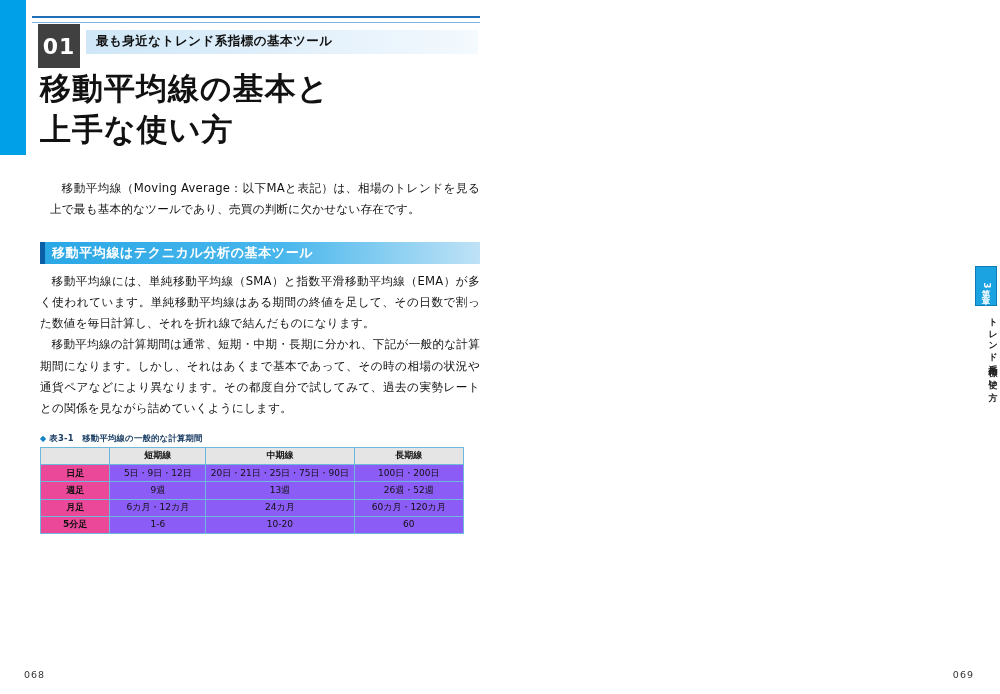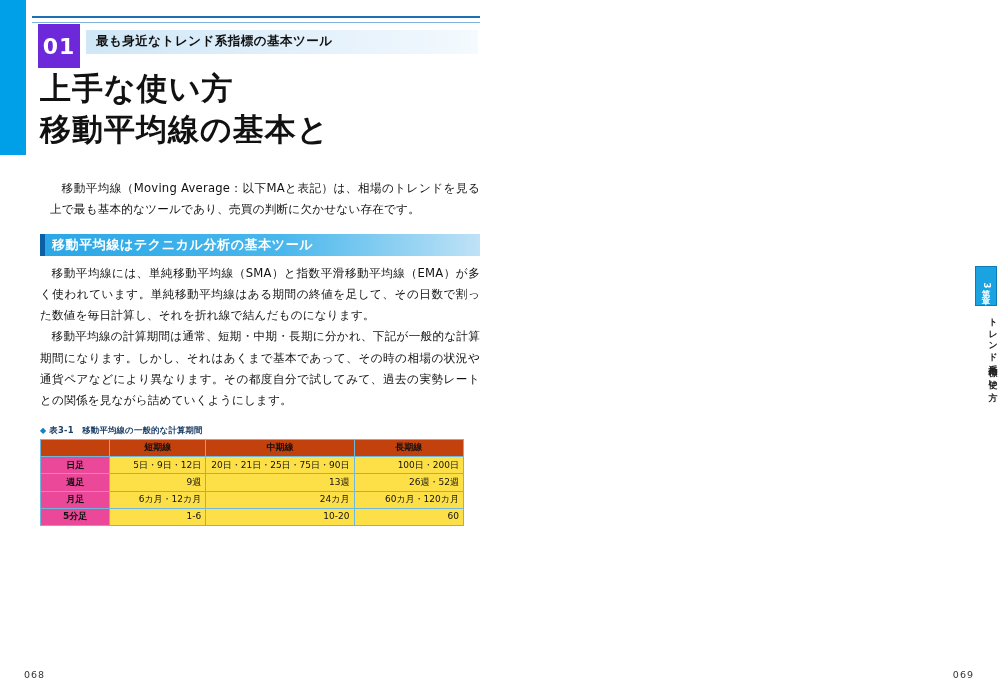--- a/index.html
+++ b/index.html
@@ -25,21 +25,21 @@
     background:#ffffff;
   }
   .thin-rule{
     position:absolute;left:32px;top:16px;width:448px;height:2px;background:#1f6fb5;
   }
   .thin-rule2{
     position:absolute;left:32px;top:22px;width:448px;height:1px;background:#7fb2de;
   }
   .chap-num{
     position:absolute;left:38px;top:24px;width:42px;height:44px;
-    background:#6d28d9;color:#fff;
+    background:#404040;color:#fff;
     display:flex;align-items:center;justify-content:center;
     font-size:22px;letter-spacing:1px;font-weight:600;
   }
   .lead-bar{
     position:absolute;left:86px;top:30px;width:392px;height:24px;
     background:linear-gradient(to right,#cfe7f7 0%,#e8f3fc 70%,#f4fafe 100%);
   }
   .lead-text{
     position:absolute;left:96px;top:33px;
     font-size:12.5px;color:#111;letter-spacing:.5px;font-weight:700;text-align:center;
@@ -52,21 +52,21 @@
   
   .body-p{
     font-size:11.6px;line-height:1.82;color:#111;text-align:justify;
     letter-spacing:.2px;
   }
   .indent{text-indent:1em;}
 
   .sec-head{
     position:relative;height:22px;display:flex;align-items:center;
     background:linear-gradient(to right,#2aa7e6 0%,#49b7ec 55%,#bfe2f6 100%);
-    margin:14px 0 7px 0;padding-left:12px;box-sizing:border-box;
+    margin:22px 0 7px 0;padding-left:12px;box-sizing:border-box;
   }
   .sec-head::before{
     content:"";position:absolute;left:0;top:0;width:5px;height:22px;background:#0d5fa5;
   }
   .sec-head span{color:#ffffff;font-size:13px;font-weight:700;letter-spacing:.6px;}
 
   
   .lcol{position:absolute;left:40px;top:178px;width:440px;}
 
   
@@ -79,26 +79,26 @@
   
   table.tbl{
     border-collapse:collapse;width:424px;
     font-size:9px;color:#111;
     border:1px solid #6fb8dd;
   }
   table.tbl th,table.tbl td{
     border:1px solid #6fb8dd;padding:2.5px 4px;line-height:1.25;
   }
   table.tbl thead th{
-    background:#c2410c;text-align:center;font-weight:700;font-size:9px;
+    background:#e5e5e5;text-align:center;font-weight:700;font-size:9px;
   }
   table.tbl tbody th{
     background:#ec4899;text-align:center;font-weight:700;width:62px;
   }
-  table.tbl tbody td{background:#fde047;text-align:right;}
+  table.tbl tbody td{background:#8b5cf6;text-align:center;}
   table.tbl col.c1{width:62px;}
   table.tbl col.c2{width:98px;}
   table.tbl col.c3{width:152px;}
   table.tbl col.c4{width:112px;}
 
   
   .sidetab{
     position:absolute;right:3px;top:266px;width:22px;
   }
   .sidetab .box{
@@ -130,22 +130,22 @@
     <div class="edge-bar"></div>
     <div class="edge-bar2"></div>
     <div class="thin-rule"></div>
     <div class="thin-rule2"></div>
 
     <div class="chap-num">01</div>
     <div class="lead-bar"></div>
     <div class="lead-text">最も身近なトレンド系指標の基本ツール</div>
 
     <div class="title">
+      <div>移動平均線の基本と</div>
       <div>上手な使い方</div>
-      <div>移動平均線の基本と</div>
     </div>
 
     <div class="lcol">
 
       <p class="body-p indent" style="margin:0 0 4px 10px;">移動平均線（Moving Average：以下MAと表記）は、相場のトレンドを見る上で最も基本的なツールであり、売買の判断に欠かせない存在です。</p>
 
       <div class="sec-head">
         <span>移動平均線はテクニカル分析の基本ツール</span>
       </div>
 

